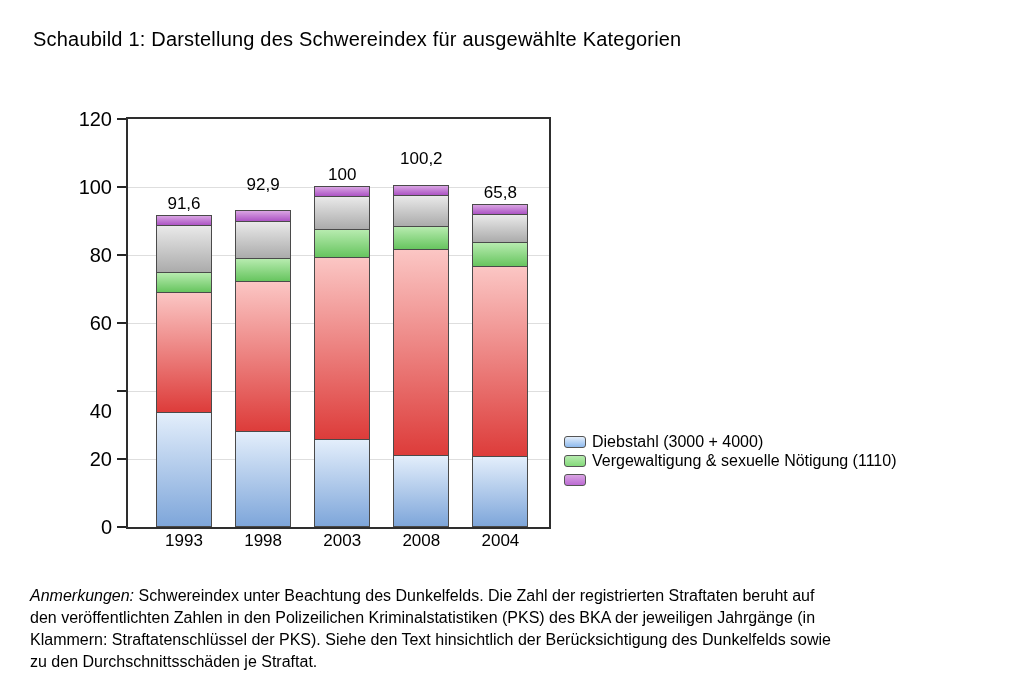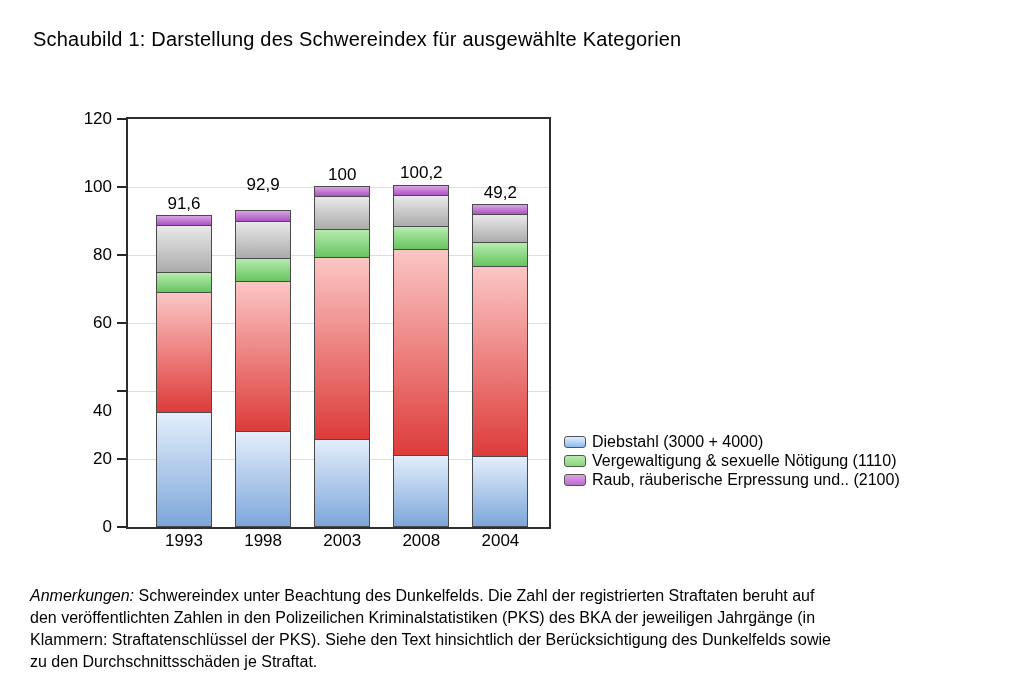--- a/index.html
+++ b/index.html
@@ -3,21 +3,21 @@
 <meta charset="utf-8">
 <style>
   html,body{margin:0;padding:0;background:#ffffff;}
   body{width:1024px;height:683px;position:relative;font-family:"Liberation Sans",sans-serif;color:#000;overflow:hidden;}
   .title{position:absolute;left:33px;top:28px;margin:0;font-size:20px;font-weight:400;letter-spacing:.2px;}
   #chart{position:absolute;left:0;top:0;width:1024px;height:580px;}
   #plot{position:absolute;left:126px;top:117px;width:425px;height:412px;border:2px solid #2e2e2e;box-sizing:border-box;background:#ffffff;}
   .gridline{position:absolute;left:0;right:0;height:1px;background:#dedede;}
   .seg{position:absolute;box-sizing:border-box;border:1px solid #4a4a4a;}
   .ytick{position:absolute;left:117px;width:9px;height:2px;background:#262626;}
-  .ylabel{position:absolute;left:56px;width:56px;height:18px;line-height:18px;text-align:right;font-size:17px;}
+  .ylabel{position:absolute;left:56px;width:56px;height:18px;line-height:18px;text-align:right;font-size:20px;}
   .total{position:absolute;width:80px;text-align:center;font-size:17px;}
   .xlabel{position:absolute;top:531px;width:80px;text-align:center;font-size:17px;}
   #legend{position:absolute;left:564px;top:432px;}
   .legend-row{display:flex;align-items:center;height:19px;}
   .legend-swatch{width:20px;height:10px;border:1px solid #555;border-radius:3px;margin-right:6px;flex:none;}
   .legend-label{font-size:16px;white-space:nowrap;}
   .note{position:absolute;left:30px;top:585px;width:970px;margin:0;font-size:16px;line-height:22px;}
   .note-label{font-style:italic;}
   .note-text{white-space:pre-line;}
 </style>
@@ -63,21 +63,20 @@
       <div class="legend-row">
         <span class="legend-swatch" style="background: linear-gradient(rgb(227, 238, 251), rgb(142, 186, 238));"></span>
         <span class="legend-label">Diebstahl (3000 + 4000)</span>
       </div>
       <div class="legend-row">
         <span class="legend-swatch" style="background: linear-gradient(rgb(183, 235, 175), rgb(133, 218, 123));"></span>
         <span class="legend-label">Vergewaltigung &amp; sexuelle Nötigung (1110)</span>
       </div>
       <div class="legend-row">
         <span class="legend-swatch" style="background: linear-gradient(rgb(217, 164, 227), rgb(188, 107, 211));"></span>
-        <span class="legend-label">Raub, räuberische Erpressung und.. (2100)</span>
       </div>
     </div>
 <div class="ytick" style="top: 526px;"></div>
     <div class="ylabel" style="top: 518px;">0</div>
     <div class="ytick" style="top: 458px;"></div>
     <div class="ylabel" style="top: 450px;">20</div>
     <div class="ytick" style="top: 390px;"></div>
     <div class="ylabel" style="top: 402px;">40</div>
     <div class="ytick" style="top: 322px;"></div>
     <div class="ylabel" style="top: 314px;">60</div>
@@ -86,22 +85,22 @@
     <div class="ytick" style="top: 186px;"></div>
     <div class="ylabel" style="top: 178px;">100</div>
     <div class="ytick" style="top: 118px;"></div>
     <div class="ylabel" style="top: 110px;">120</div>
     <div class="total" style="left: 144px; top: 193.56px;">91,6</div>
     <div class="xlabel" style="left: 144px;">1993</div>
     <div class="total" style="left: 223.1px; top: 175px;">92,9</div>
     <div class="xlabel" style="left: 223.1px;">1998</div>
     <div class="total" style="left: 302.2px; top: 165px;">100</div>
     <div class="xlabel" style="left: 302.2px;">2003</div>
-    <div class="total" style="left: 381.3px; top: 163px; text-align: center;">100,2</div>
+    <div class="total" style="left: 381.3px; top: 149px; text-align: center;">100,2</div>
     <div class="xlabel" style="left: 381.3px;">2008</div>
-    <div class="total" style="left: 460.4px; top: 182.68px;">49,2</div>
+    <div class="total" style="left: 460.4px; top: 182.68px;">65,8</div>
     <div class="xlabel" style="left: 460.4px;">2004</div>
   </div>
 
 <p class="note"><span class="note-label">Anmerkungen:</span><span class="note-text"> Schwereindex unter Beachtung des Dunkelfelds. Die Zahl der registrierten Straftaten beruht auf
 den veröffentlichten Zahlen in den Polizeilichen Kriminalstatistiken (PKS) des BKA der jeweiligen Jahrgänge (in
 Klammern: Straftatenschlüssel der PKS). Siehe den Text hinsichtlich der Berücksichtigung des Dunkelfelds sowie
 zu den Durchschnittsschäden je Straftat.</span></p>
 
 </body></html>

